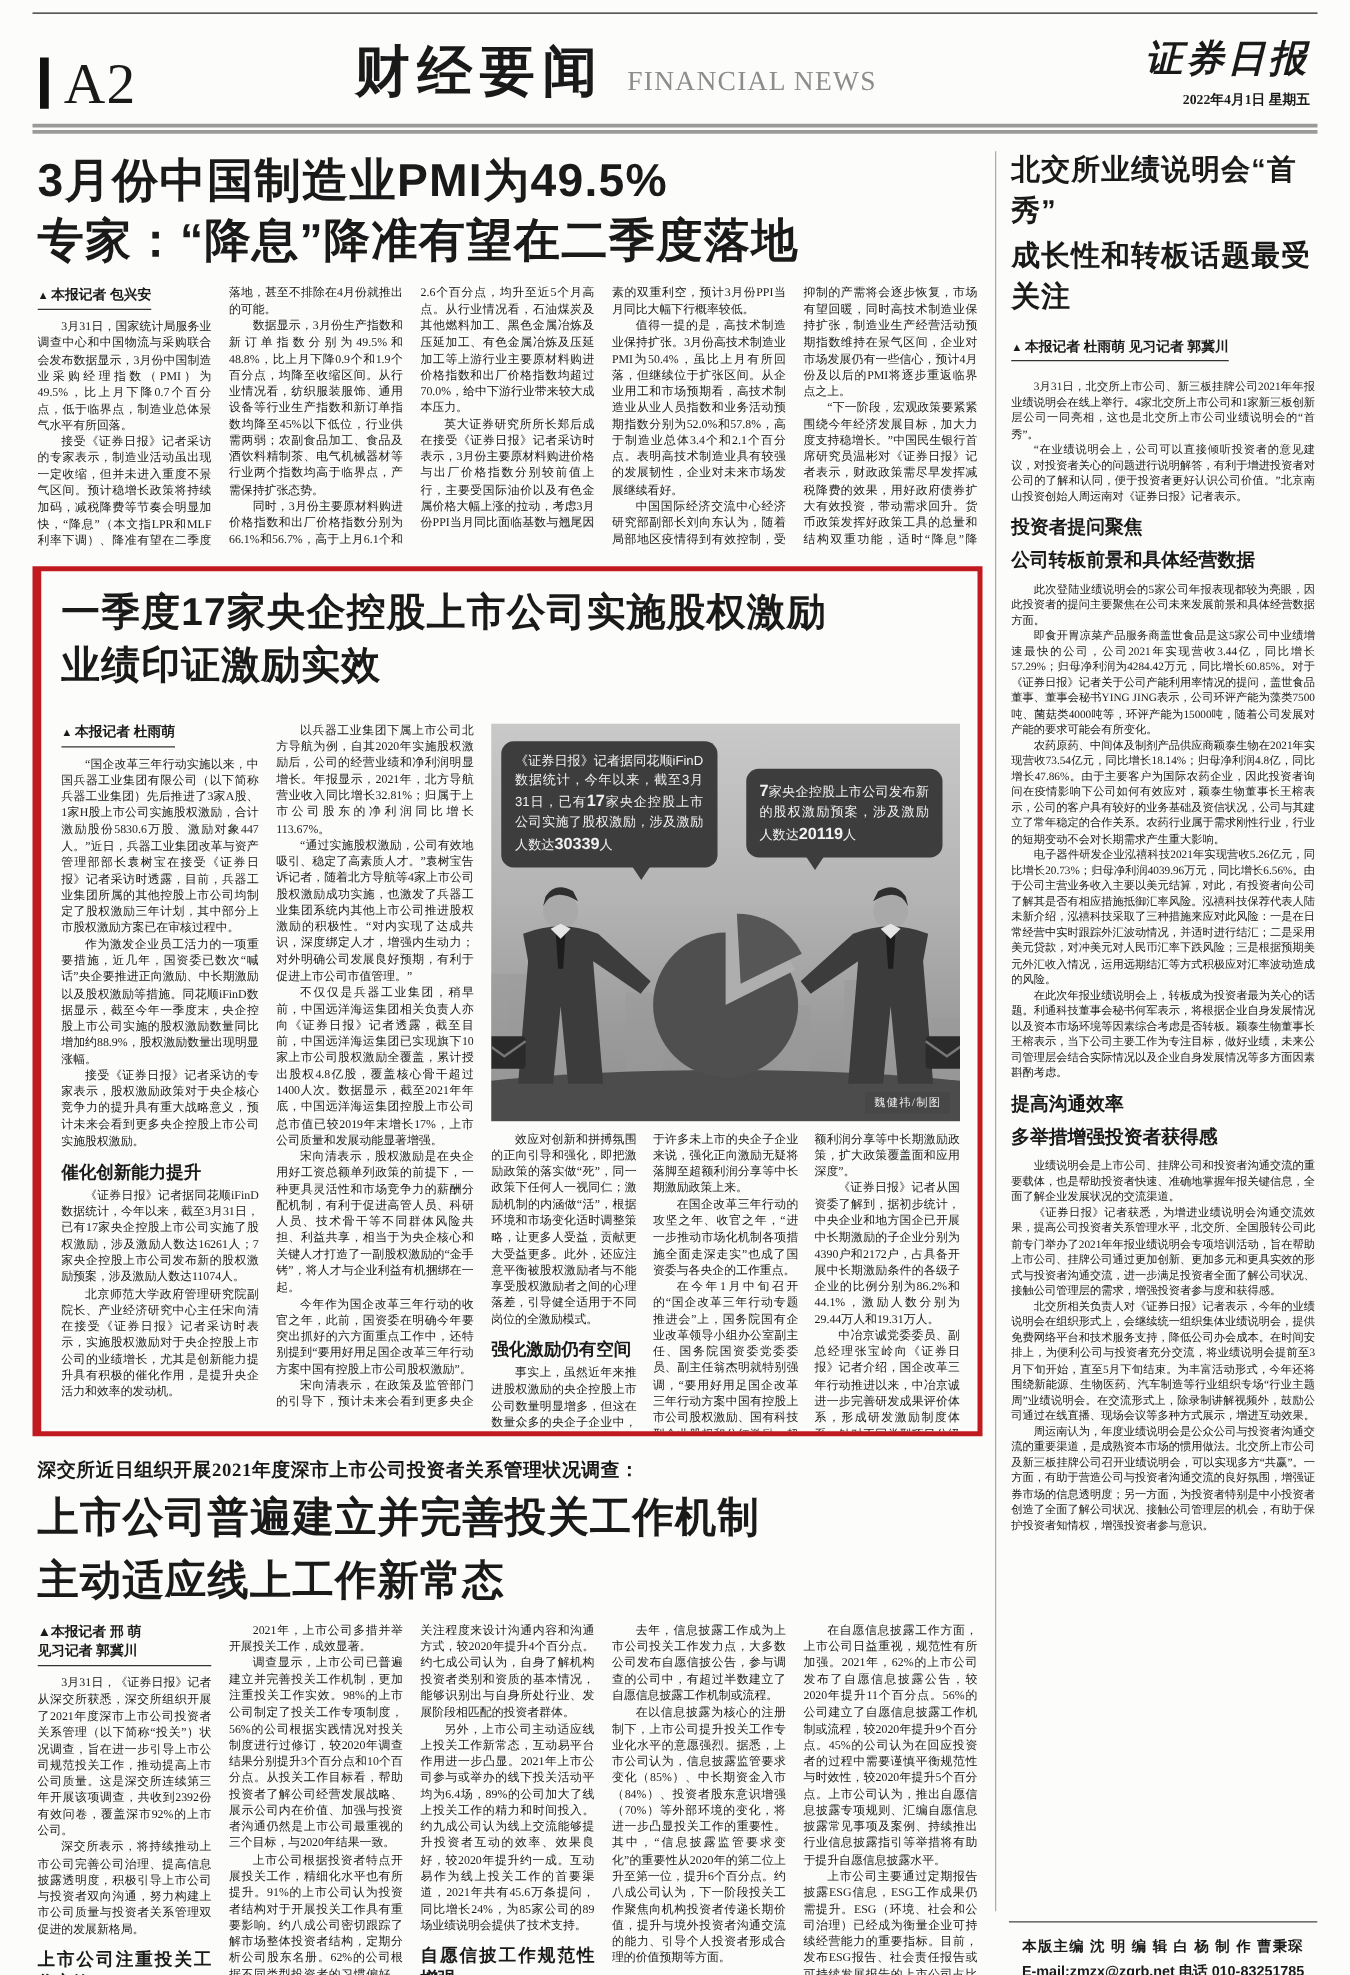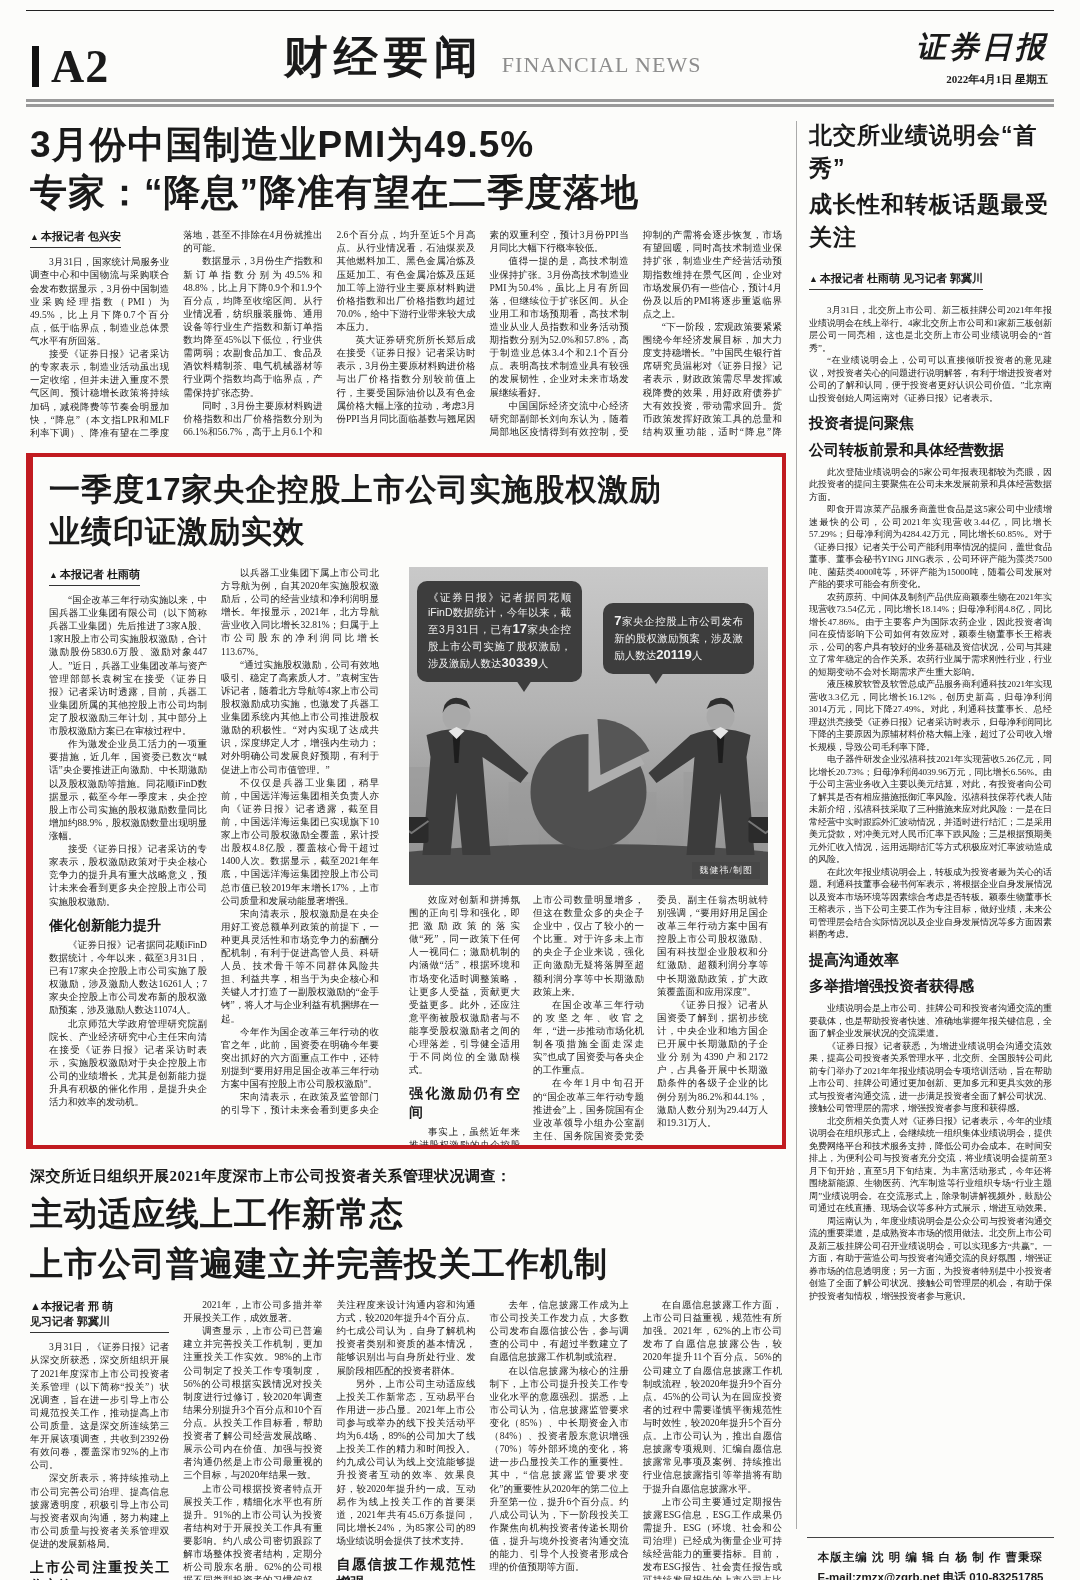--- a/index.html
+++ b/index.html
@@ -6,21 +6,21 @@
   html,body { background:#e8e8e6; }
   .page {
     width:1080px; height:1580px; margin:0 auto; position:relative;
     background:#fcfcfa; color:#1a1a1a; overflow:hidden;
     font-family:"Liberation Serif","DejaVu Serif",serif;
     padding:10px 26px 0 26px;
   }
   
   .masthead { border-top:1px solid #222; padding:16px 6px 8px 6px;
     display:flex; align-items:flex-end; justify-content:space-between; }
-  .page-no { font-size:46px; font-weight:bold; letter-spacing:1px;
+  .page-no { font-size:46px; font-weight:normal; letter-spacing:1px;
     border-left:7px solid #111; padding-left:12px; line-height:0.9; }
   .section-title { text-align:center; flex:1; display:flex; align-items:baseline; justify-content:center; gap:18px;}
   .section-cn { font-size:44px; font-weight:bold; letter-spacing:6px; }
   .section-en { font-size:22px; color:#8d8d8d; letter-spacing:1px; font-family:"Liberation Serif",serif; }
   .brand { text-align:right; }
   .brand-logo { font-size:30px; font-weight:bold; font-style:italic; letter-spacing:3px; font-family:"Liberation Serif",serif;margin-left:40px; }
   .brand-date { font-size:11px; font-weight:bold; margin-top:4px; }
   .double-rule { height:8px; border-top:3px solid #9a9a9a; border-bottom:3px solid #9a9a9a; margin-top:4px; }
 
   
@@ -44,21 +44,21 @@
   .hl-big { font-family:"Liberation Sans","DejaVu Sans",sans-serif;
     font-weight:bold; font-size:37px; line-height:1.3; letter-spacing:1px; }
   .art-pmi-body { margin-top:12px; column-count:5; column-gap:14px; column-fill:auto;
     height:212px; overflow:hidden; }
 
   
   .red-box { border:4px solid #c11b20; border-left:7px solid #c11b20;
     margin:12px 0 8px 0; padding:12px 14px 10px 16px; height:712px; overflow:hidden; }
   .hl-mid { font-family:"Liberation Sans","DejaVu Sans",sans-serif;
     font-weight:bold; font-size:31px; line-height:1.35; letter-spacing:1px; }
-  .inc-grid { display:flex; margin-top:14px; gap:30px; }
+  .inc-grid { display:flex; margin-top:26px; gap:14px; }
   .inc-left { width:330px; }
   .inc-left-flow { column-count:2; column-gap:14px; column-fill:auto; height:560px; overflow:hidden; }
   .inc-right { flex:1; display:flex; flex-direction:column; }
   .illus { position:relative; height:318px; overflow:hidden;
     background:linear-gradient(180deg,#c9c9c9 0%,#b3b3b3 45%,#9c9c9c 75%,#8f8f8f 100%); }
   .bubble { position:absolute; background:#3d3d3d; color:#f2f2f2; border-radius:10px;
     padding:9px 11px; font-size:10.5px; line-height:1.45; text-align:justify;
     font-family:"Liberation Sans","DejaVu Sans",sans-serif; }
   .bubble strong { font-size:13px; }
   .bubble .tail { position:absolute; bottom:-10px; width:0; height:0;
@@ -195,22 +195,22 @@
                 <p>在今年1月中旬召开的“国企改革三年行动专题推进会”上，国务院国有企业改革领导小组办公室副主任、国务院国资委党委委员、副主任翁杰明就特别强调，“要用好用足国企改革三年行动方案中国有控股上市公司股权激励、国有科技型企业股权和分红激励、超额利润分享等中长期激励政策，扩大政策覆盖面和应用深度”。</p>
                 <p>《证券日报》记者从国资委了解到，据初步统计，中央企业和地方国企已开展中长期激励的子企业分别为4390户和2172户，占具备开展中长期激励条件的各级子企业的比例分别为86.2%和44.1%，激励人数分别为29.44万人和19.31万人。</p>
                 <p>中冶京诚党委委员、副总经理张宝岭向《证券日报》记者介绍，国企改革三年行动推进以来，中冶京诚进一步完善研发成果评价体系，形成研发激励制度体系，针对不同类型项目分级分类实施。激励政策也极大地激发了员工的研发热情，2021年中冶京诚实现研发投入6.3亿元，同比增长20%。</p>
               </div>
           </div>
         </div>
       </div>
 
       <div class="art-szse">
         <div class="kicker">深交所近日组织开展2021年度深市上市公司投资者关系管理状况调查：</div>
+        <div class="hl-big2">上市公司普遍建立并完善投关工作机制</div>
         <div class="hl-big2">主动适应线上工作新常态</div>
-        <div class="hl-big2">上市公司普遍建立并完善投关工作机制</div>
         <div class="szse-body flow">
           <div class="byline2">
             <div><span class="pen">▲</span><span>本报记者 邢  萌</span></div>
             <div>见习记者 郭冀川</div>
           </div>
         <p>3月31日，《证券日报》记者从深交所获悉，深交所组织开展了2021年度深市上市公司投资者关系管理（以下简称“投关”）状况调查，旨在进一步引导上市公司规范投关工作，推动提高上市公司质量。这是深交所连续第三年开展该项调查，共收到2392份有效问卷，覆盖深市92%的上市公司。</p>
             <p>深交所表示，将持续推动上市公司完善公司治理、提高信息披露透明度，积极引导上市公司与投资者双向沟通，努力构建上市公司质量与投资者关系管理双促进的发展新格局。</p>
             <h4>上市公司注重投关工作实效</h4>
             <p>2021年，上市公司多措并举开展投关工作，成效显著。</p>
             <p>调查显示，上市公司已普遍建立并完善投关工作机制，更加注重投关工作实效。98%的上市公司制定了投关工作专项制度，56%的公司根据实践情况对投关制度进行过修订，较2020年调查结果分别提升3个百分点和10个百分点。从投关工作目标看，帮助投资者了解公司经营发展战略、展示公司内在价值、加强与投资者沟通仍然是上市公司最重视的三个目标，与2020年结果一致。</p>
@@ -234,21 +234,20 @@
         <span class="byline"><span class="pen">▲</span><span>本报记者 杜雨萌 见习记者 郭冀川</span></span>
       </div>
       <div class="sb-body">
           <p>3月31日，北交所上市公司、新三板挂牌公司2021年年报业绩说明会在线上举行。4家北交所上市公司和1家新三板创新层公司一同亮相，这也是北交所上市公司业绩说明会的“首秀”。</p>
           <p>“在业绩说明会上，公司可以直接倾听投资者的意见建议，对投资者关心的问题进行说明解答，有利于增进投资者对公司的了解和认同，便于投资者更好认识公司价值。”北京南山投资创始人周运南对《证券日报》记者表示。</p>
           <h4>投资者提问聚焦</h4>
           <h4 class="cont">公司转板前景和具体经营数据</h4>
           <p>此次登陆业绩说明会的5家公司年报表现都较为亮眼，因此投资者的提问主要聚焦在公司未来发展前景和具体经营数据方面。</p>
           <p>即食开胃凉菜产品服务商盖世食品是这5家公司中业绩增速最快的公司，公司2021年实现营收3.44亿，同比增长57.29%；归母净利润为4284.42万元，同比增长60.85%。对于《证券日报》记者关于公司产能利用率情况的提问，盖世食品董事、董事会秘书YING JING表示，公司环评产能为藻类7500吨、菌菇类4000吨等，环评产能为15000吨，随着公司发展对产能的要求可能会有所变化。</p>
           <p>农药原药、中间体及制剂产品供应商颖泰生物在2021年实现营收73.54亿元，同比增长18.14%；归母净利润4.8亿，同比增长47.86%。由于主要客户为国际农药企业，因此投资者询问在疫情影响下公司如何有效应对，颖泰生物董事长王榕表示，公司的客户具有较好的业务基础及资信状况，公司与其建立了常年稳定的合作关系。农药行业属于需求刚性行业，行业的短期变动不会对长期需求产生重大影响。</p>
-          <p>液压橡胶软管及软管总成产品服务商利通科技2021年实现营收3.3亿元，同比增长16.12%，创历史新高，归母净利润3014万元，同比下降27.49%。对此，利通科技董事长、总经理赵洪亮接受《证券日报》记者采访时表示，归母净利润同比下降的主要原因为原辅材料价格大幅上涨，超过了公司收入增长规模，导致公司毛利率下降。</p>
           <p>电子器件研发企业泓禧科技2021年实现营收5.26亿元，同比增长20.73%；归母净利润4039.96万元，同比增长6.56%。由于公司主营业务收入主要以美元结算，对此，有投资者向公司了解其是否有相应措施抵御汇率风险。泓禧科技保荐代表人陆未新介绍，泓禧科技采取了三种措施来应对此风险：一是在日常经营中实时跟踪外汇波动情况，并适时进行结汇；二是采用美元贷款，对冲美元对人民币汇率下跌风险；三是根据预期美元外汇收入情况，运用远期结汇等方式积极应对汇率波动造成的风险。</p>
           <p>在此次年报业绩说明会上，转板成为投资者最为关心的话题。利通科技董事会秘书何军表示，将根据企业自身发展情况以及资本市场环境等因素综合考虑是否转板。颖泰生物董事长王榕表示，当下公司主要工作为专注目标，做好业绩，未来公司管理层会结合实际情况以及企业自身发展情况等多方面因素斟酌考虑。</p>
           <h4>提高沟通效率</h4>
           <h4 class="cont">多举措增强投资者获得感</h4>
           <p>业绩说明会是上市公司、挂牌公司和投资者沟通交流的重要载体，也是帮助投资者快速、准确地掌握年报关键信息，全面了解企业发展状况的交流渠道。</p>
           <p>《证券日报》记者获悉，为增进业绩说明会沟通交流效果，提高公司投资者关系管理水平，北交所、全国股转公司此前专门举办了2021年年报业绩说明会专项培训活动，旨在帮助上市公司、挂牌公司通过更加创新、更加多元和更具实效的形式与投资者沟通交流，进一步满足投资者全面了解公司状况、接触公司管理层的需求，增强投资者参与度和获得感。</p>
           <p>北交所相关负责人对《证券日报》记者表示，今年的业绩说明会在组织形式上，会继续统一组织集体业绩说明会，提供免费网络平台和技术服务支持，降低公司办会成本。在时间安排上，为便利公司与投资者充分交流，将业绩说明会提前至3月下旬开始，直至5月下旬结束。为丰富活动形式，今年还将围绕新能源、生物医药、汽车制造等行业组织专场“行业主题周”业绩说明会。在交流形式上，除录制讲解视频外，鼓励公司通过在线直播、现场会议等多种方式展示，增进互动效果。</p>
           <p>周运南认为，年度业绩说明会是公众公司与投资者沟通交流的重要渠道，是成熟资本市场的惯用做法。北交所上市公司及新三板挂牌公司召开业绩说明会，可以实现多方“共赢”。一方面，有助于营造公司与投资者沟通交流的良好氛围，增强证券市场的信息透明度；另一方面，为投资者特别是中小投资者创造了全面了解公司状况、接触公司管理层的机会，有助于保护投资者知情权，增强投资者参与意识。</p>
         </div>
       <div class="sb-footer">

